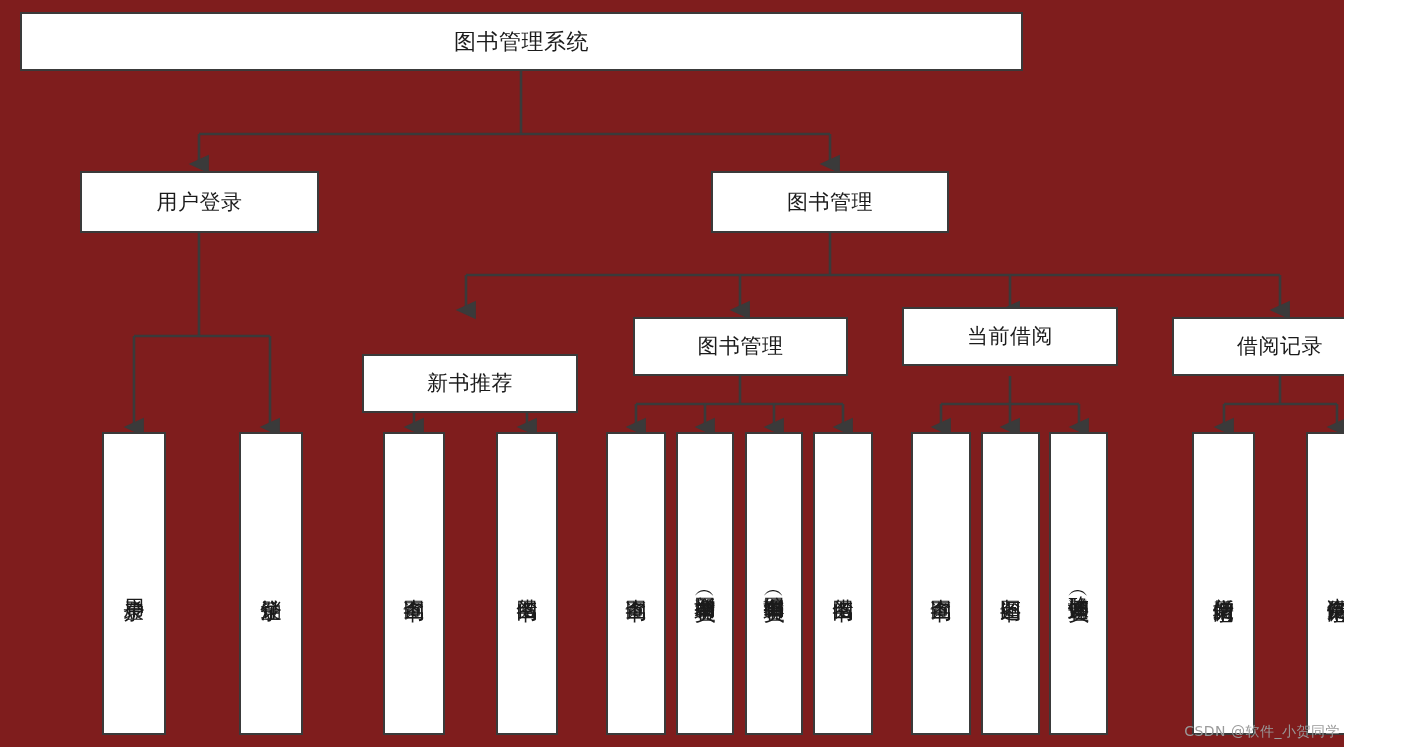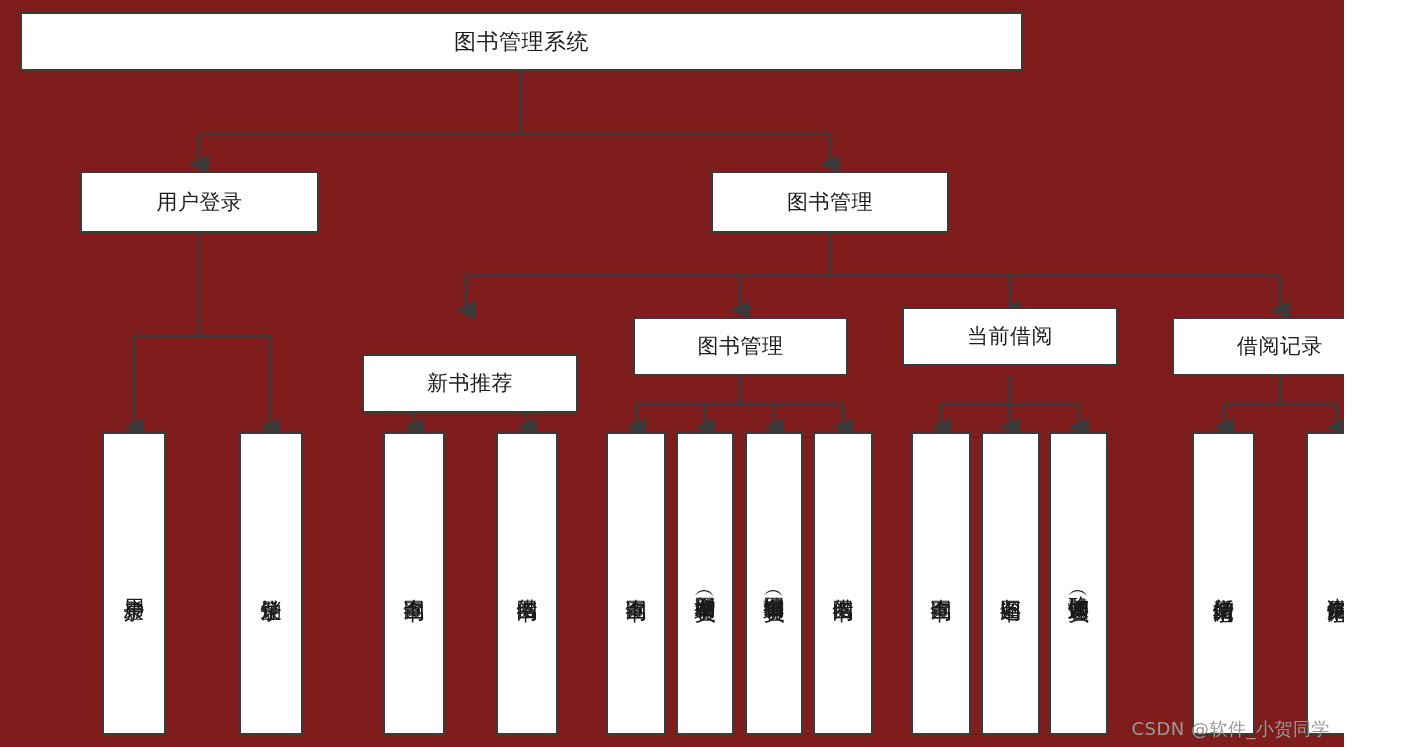--- a/index.html
+++ b/index.html
@@ -58,23 +58,23 @@
     writing-mode: vertical-rl;
     text-orientation: upright;
     font-size: 21px;
     line-height: 1.05;
     letter-spacing: 1px;
     max-height: 250px;
     white-space: normal;
   }
   .watermark {
     position: absolute;
-    right: 14px;
+    right: 4px;
     bottom: 6px;
-    font-size: 18px;
+    font-size: 14px;
     color: #9a9a9a;
     white-space: nowrap;
     letter-spacing: 0.5px;
   }
 </style>
 </head>
 <body>
 
 <div id="canvas">
 

